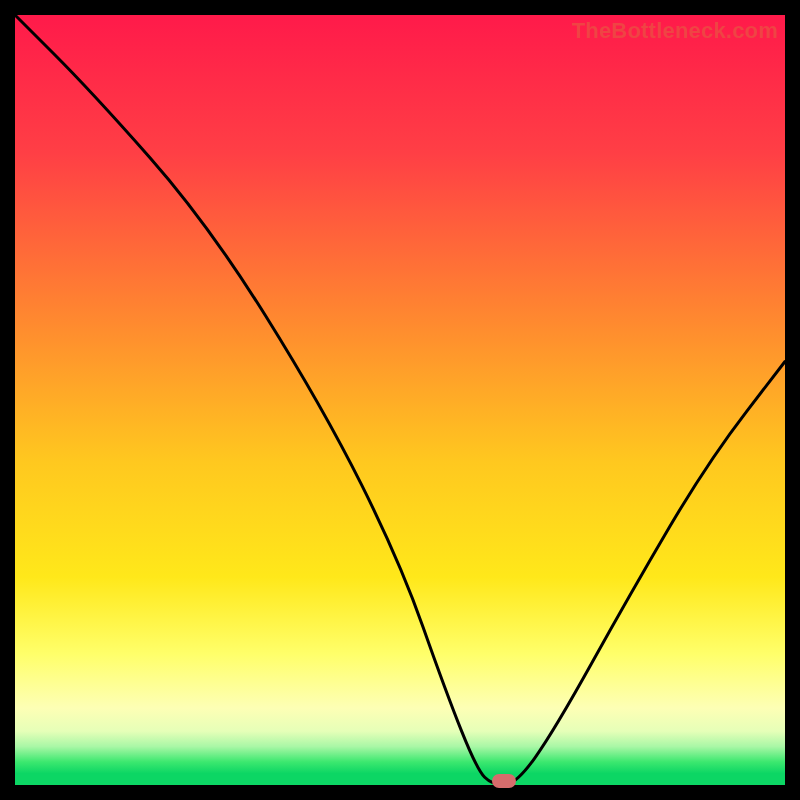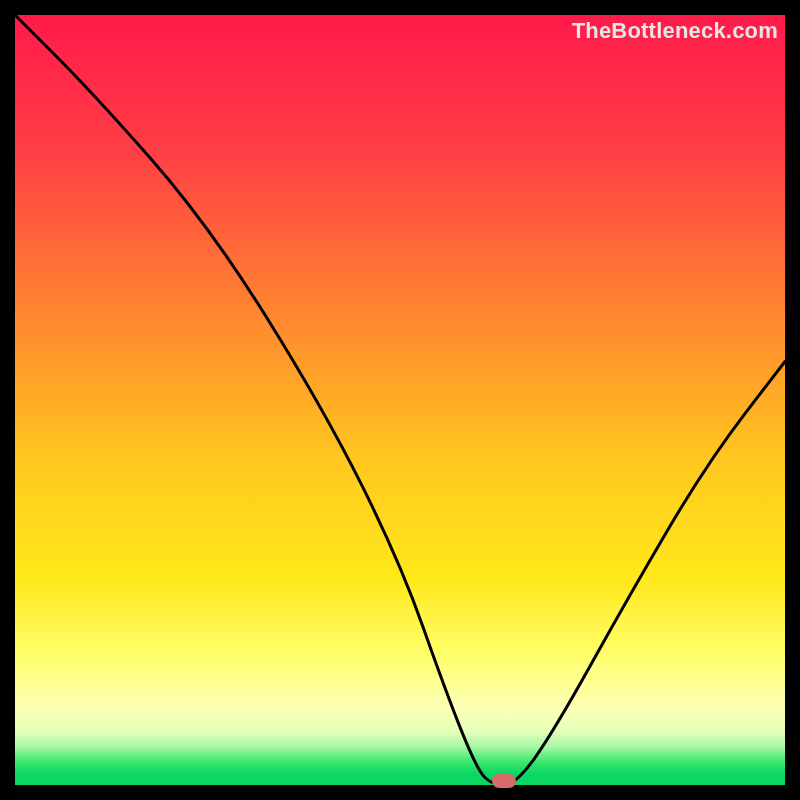--- a/index.html
+++ b/index.html
@@ -39,21 +39,21 @@
       #0cd664 100%
     );
   }
   .watermark {
     position: absolute;
     top: 18px;
     right: 22px;
     font-family: Arial, Helvetica, sans-serif;
     font-size: 22px;
     font-weight: 600;
-    color: #e5e5e5;
+    color: #ef4444;
     letter-spacing: 0.2px;
     user-select: none;
   }
   svg.curve {
     position: absolute;
     left: 15px;
     top: 15px;
     width: 770px;
     height: 770px;
     overflow: visible;

